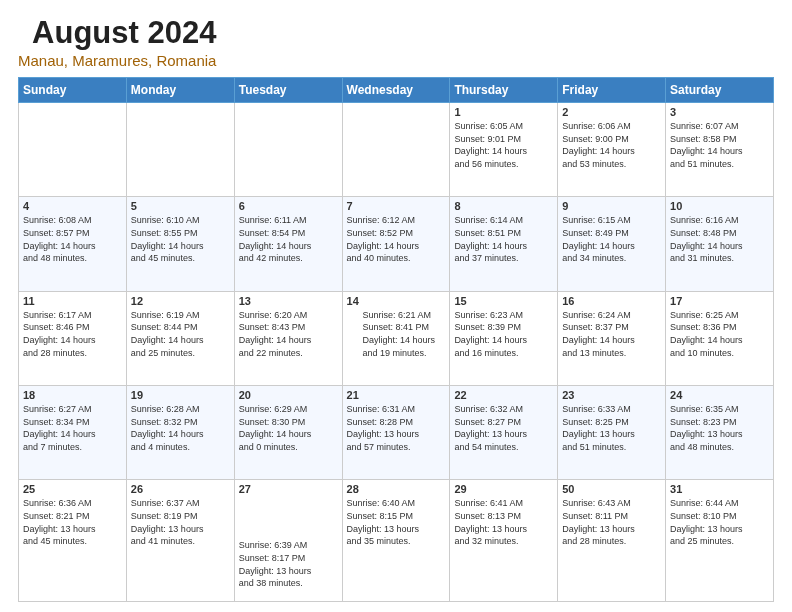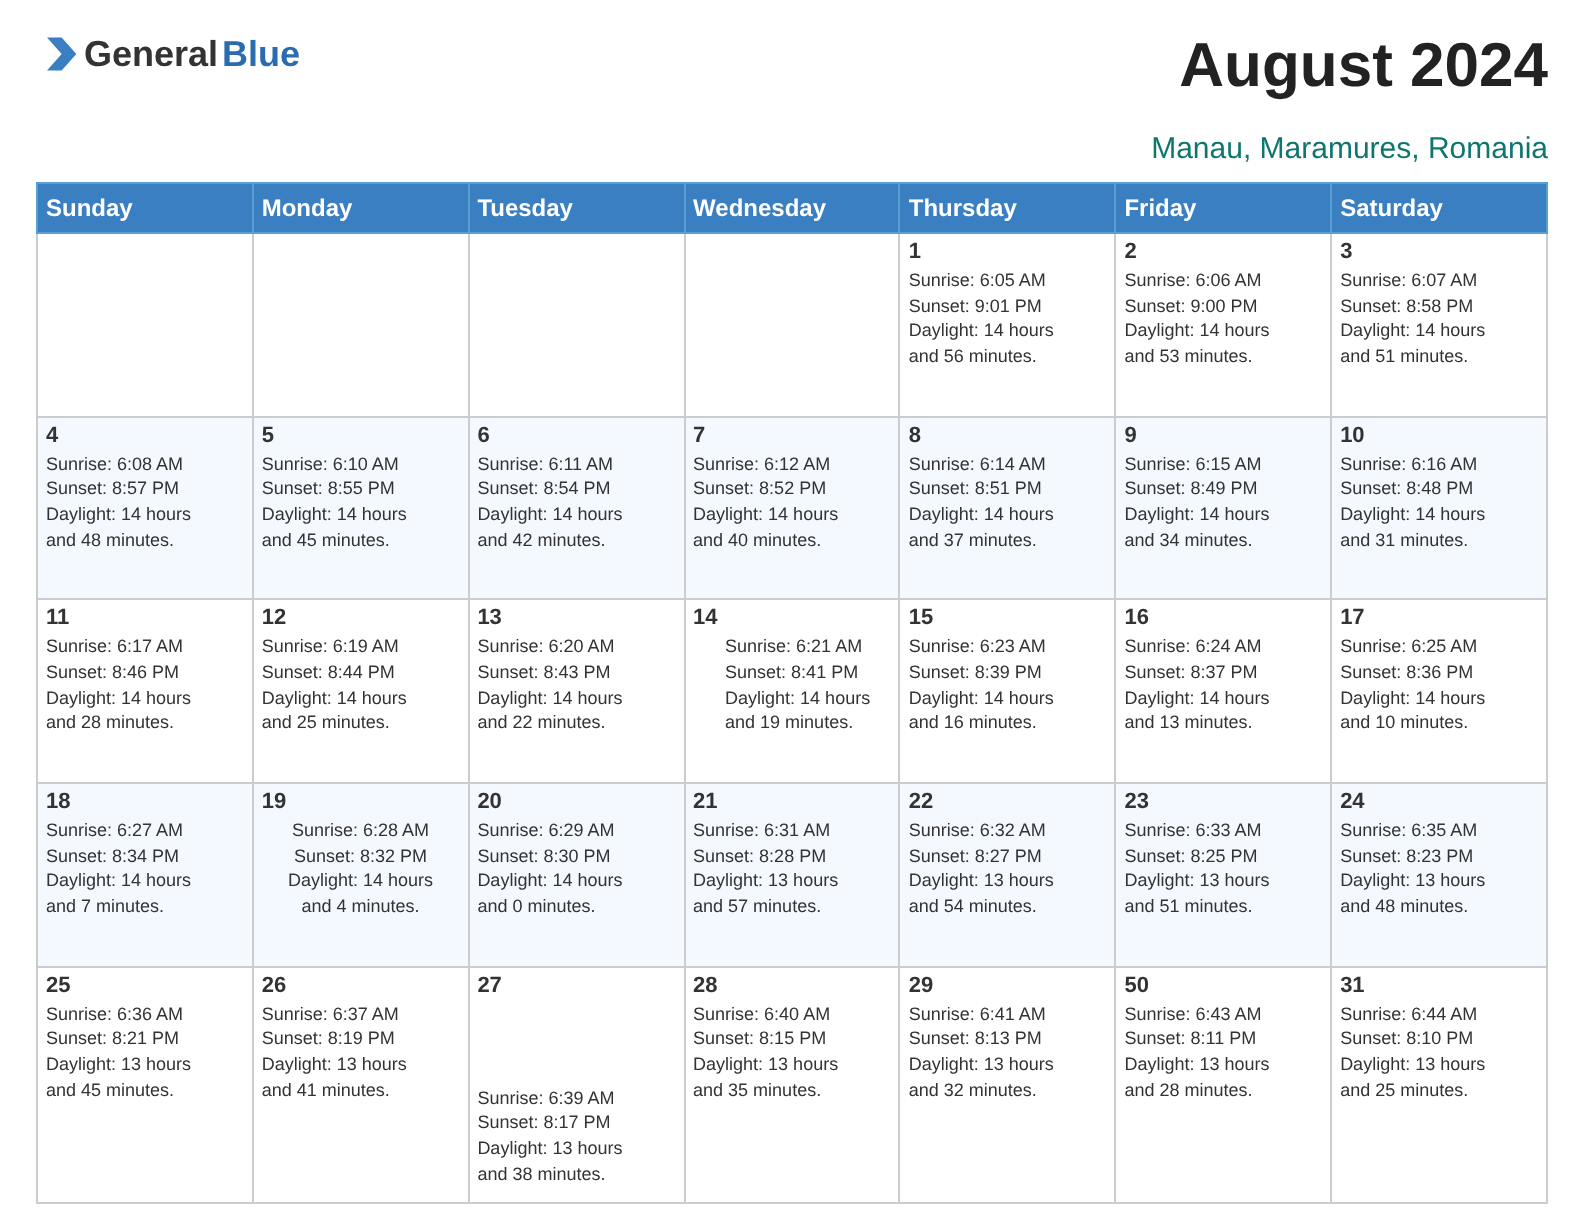--- a/index.html
+++ b/index.html
@@ -41,22 +41,22 @@
       text-align: right;
     }
     .month-title {
       font-size: 31px;
       font-weight: bold;
       color: #222;
       line-height: 1.1;
     }
     .location {
       font-size: 15px;
-      color: #0f766e;
-      margin-top: 16px;
+      color: #a16207;
+      margin-top: 2px;
     }
     .calendar {
       flex: 1;
       border: 1px solid #ccc;
       border-collapse: collapse;
       width: 100%;
       table-layout: fixed;
     }
     .calendar th {
       background: #3a7fc1;
@@ -94,29 +94,20 @@
     }
     .empty-cell {
       background: #fff !important;
     }
   </style>
 </head>
 <body>
 
 <div class="page">
   <div class="header">
-    <div class="logo-area">
-      <div class="logo-text">
-        <svg class="logo-icon" viewBox="0 0 24 24">
-          <polygon points="14,3 22,12 14,21 6,21 14,12 6,3" fill="#3a7fc1"></polygon>
-        </svg>
-        <span style="font-size:18px;font-weight:bold;color:#333;">General</span>
-        <span style="font-size:18px;font-weight:bold;color:#2b6cb0;">Blue</span>
-      </div>
-    </div>
     <div class="title-area">
       <div class="month-title">August 2024</div>
       <div class="location">Manau, Maramures, Romania</div>
     </div>
   </div>
 
   <table class="calendar">
     <thead>
       <tr>
       <th>Sunday</th>
@@ -261,21 +252,21 @@
         <tr>
           <td>
             <span class="day-num">18</span>
             <div class="day-info" style="white-space: pre-line;">Sunrise: 6:27 AM
 Sunset: 8:34 PM
 Daylight: 14 hours
 and 7 minutes.</div>
           </td>
           <td>
             <span class="day-num">19</span>
-            <div class="day-info" style="white-space: pre-line; text-align: center;">Sunrise: 6:28 AM
+            <div class="day-info" style="white-space: pre-line;">Sunrise: 6:28 AM
 Sunset: 8:32 PM
 Daylight: 14 hours
 and 4 minutes.</div>
           </td>
           <td>
             <span class="day-num">20</span>
             <div class="day-info" style="white-space: pre-line;">Sunrise: 6:29 AM
 Sunset: 8:30 PM
 Daylight: 14 hours
 and 0 minutes.</div>

